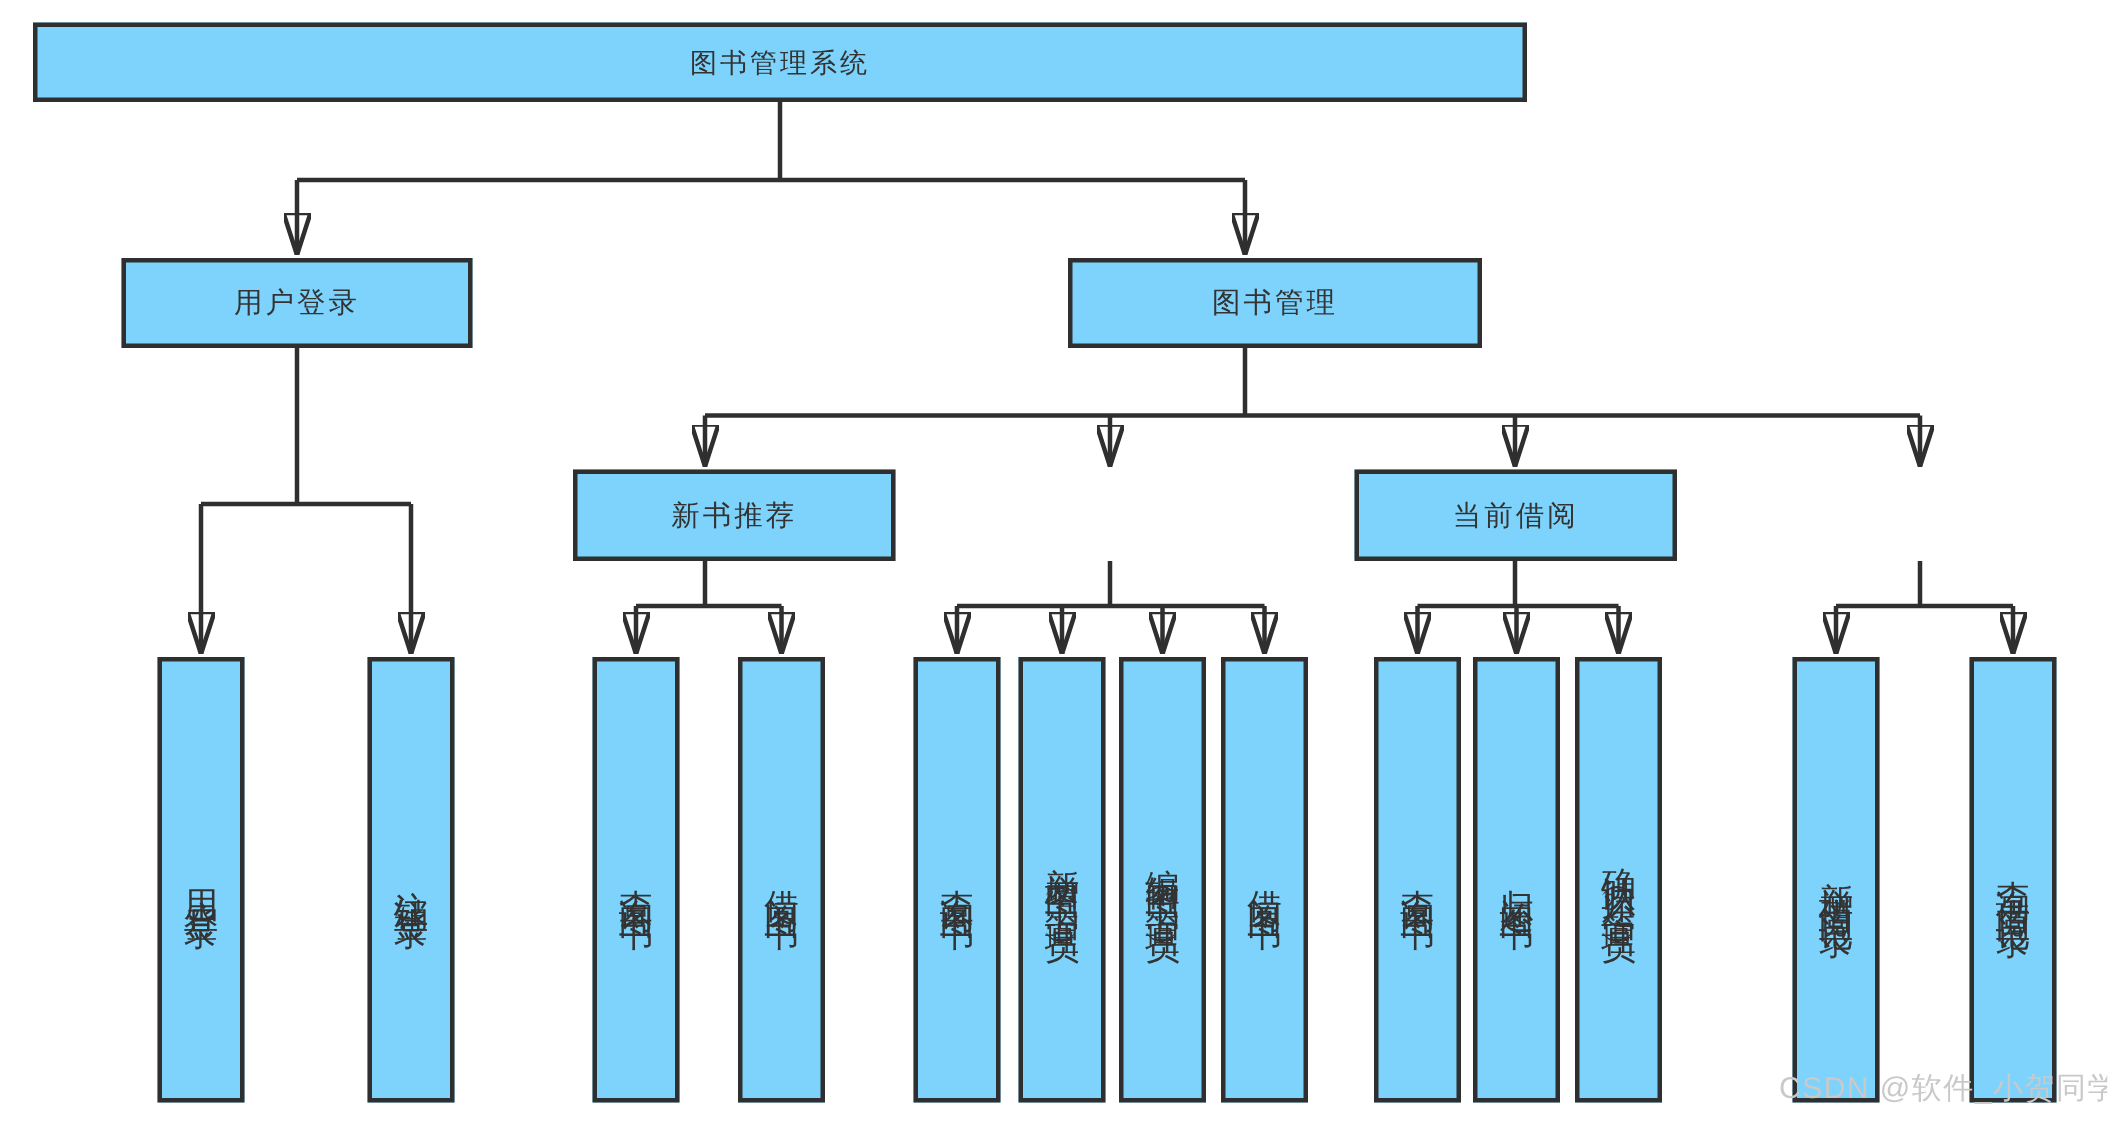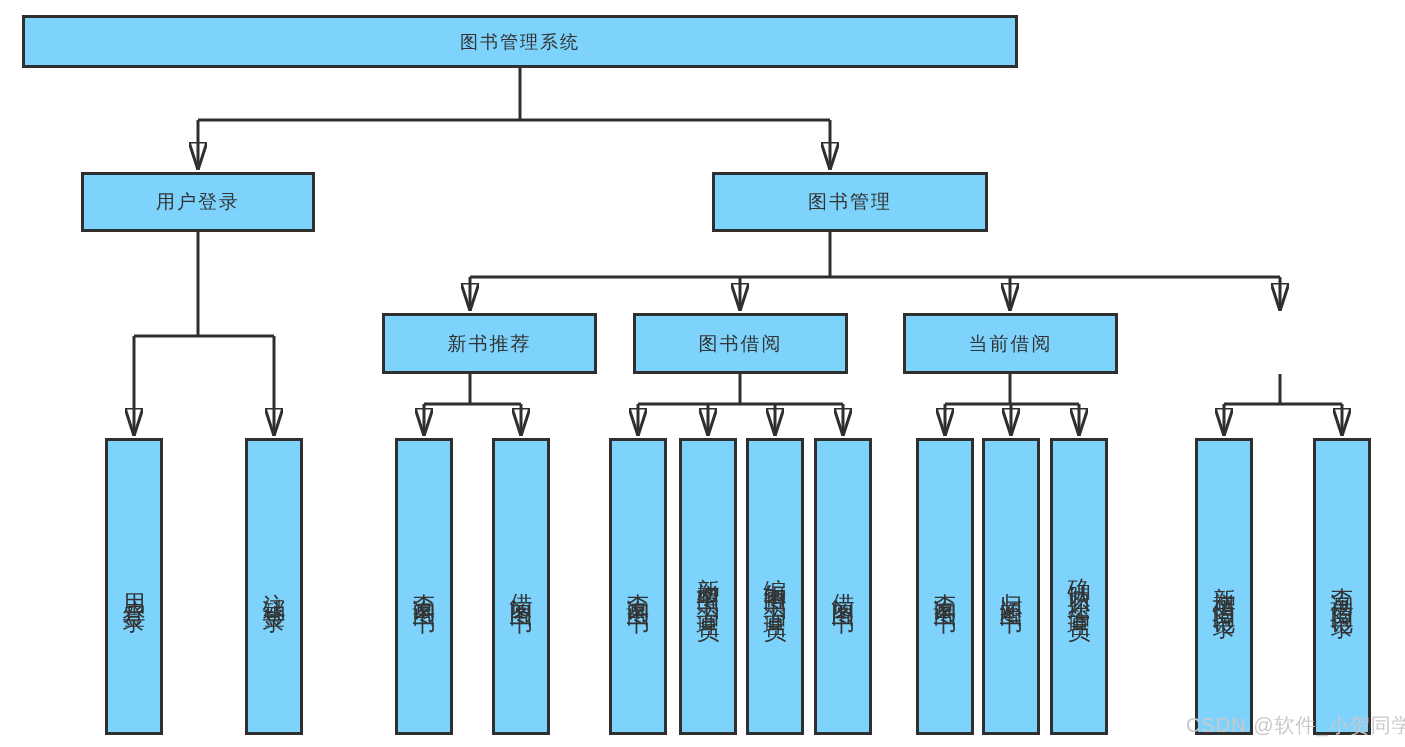--- a/index.html
+++ b/index.html
@@ -118,21 +118,20 @@
       <path d="M1342,404 V436" marker-end="url(#arrow)"></path>
     </g>
   </svg>
 
   <div class="box root" style="left:22px; top:15px; width:996px; height:53px;">图书管理系统</div>
 
   <div class="box hlabel" style="left:81px; top:172px; width:234px; height:60px;">用户登录</div>
   <div class="box hlabel" style="left:712px; top:172px; width:276px; height:60px;">图书管理</div>
 
   <div class="box hlabel" style="left:363px; top:313px; width:215px; height:61px;margin-left:19px;">新书推荐</div>
-  <div class="box hlabel" style="left:633px; top:313px; width:215px; height:61px;">图书借阅</div>
   <div class="box hlabel" style="left:903px; top:313px; width:215px; height:61px;">当前借阅</div>
 
   <div class="box leaf" style="left:105px; top:438px; width:58px; height:297px;">
     <span class="vtext">用户登录</span>
   </div>
   <div class="box leaf" style="left:245px; top:438px; width:58px; height:297px;">
     <span class="vtext">注销登录</span>
   </div>
 
   <div class="box leaf" style="left:395px; top:438px; width:58px; height:297px;">

